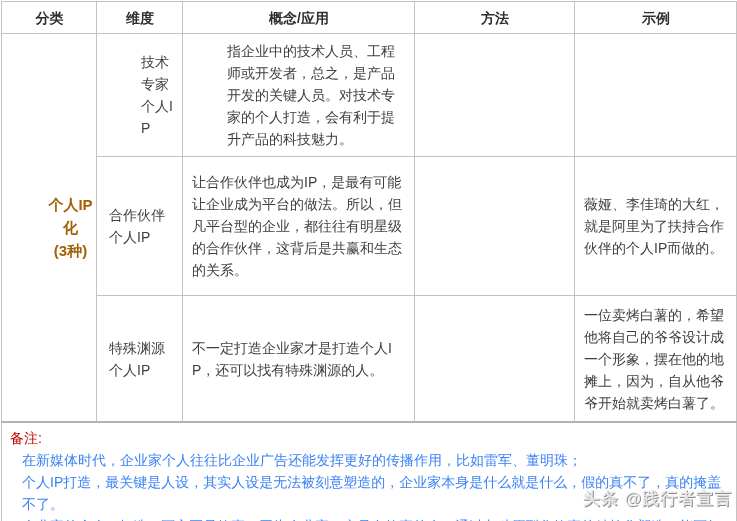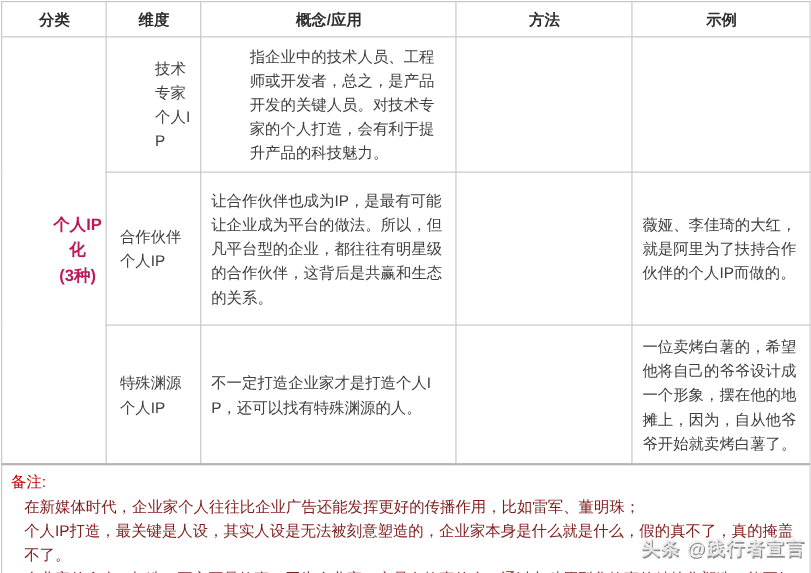--- a/index.html
+++ b/index.html
@@ -56,21 +56,21 @@
   }
   .notes-title {
     font-weight:normal;
     font-size:14px;
     line-height:21px;
   }
   .note-line {
     padding-left:12px;
     font-size:14px;
     line-height:22px;
-    color:#7f1d1d;
+    color:#3b82f6;
   }
   .watermark {
     position:absolute;
     right:5px;
     bottom:11px;
     font-size:17px;
     font-weight:bold;
     letter-spacing:1px;
     color:rgba(235,235,235,0.92);
     text-shadow:1px 1px 0 #8f8f8f, -1px -1px 0 #ffffff;
@@ -91,21 +91,21 @@
   </colgroup>
   <tbody>
       <tr>
     <th>分类</th>
     <th>维度</th>
     <th>概念/应用</th>
     <th>方法</th>
     <th>示例</th>
   </tr>
   <tr class="r1">
-    <td class="category" rowspan="3" style="color: #be185d;">
+    <td class="category" rowspan="3" style="color: #a16207;">
       <div>个人IP化</div>
       <div>(3种)</div>
     </td>
     <td class="dimension">技术专家个人IP</td>
     <td class="concept">指企业中的技术人员、工程师或开发者，总之，是产品开发的关键人员。对技术专家的个人打造，会有利于提升产品的科技魅力。</td>
     <td class="method"></td>
     <td class="example"></td>
   </tr>
   <tr class="r2">
     <td class="dimension">合作伙伴个人IP</td>

